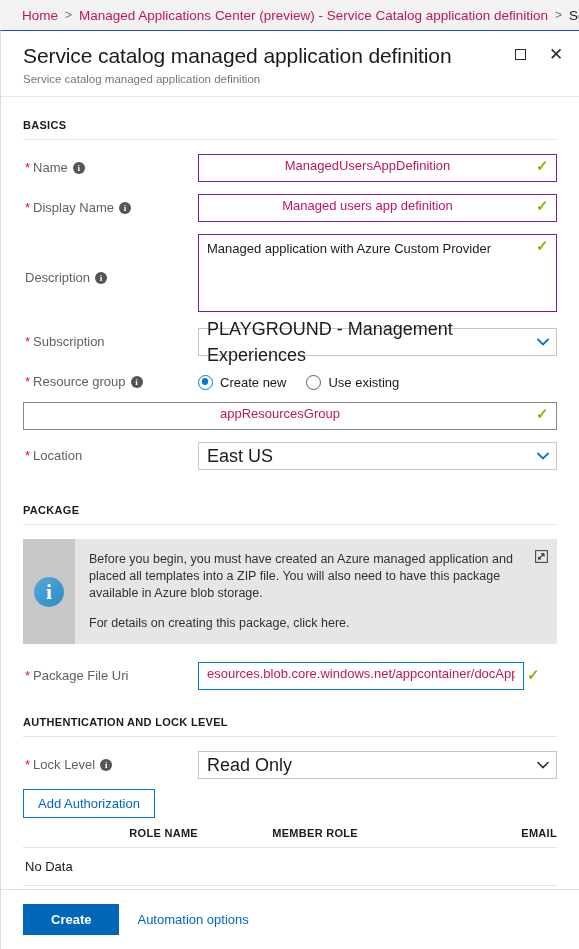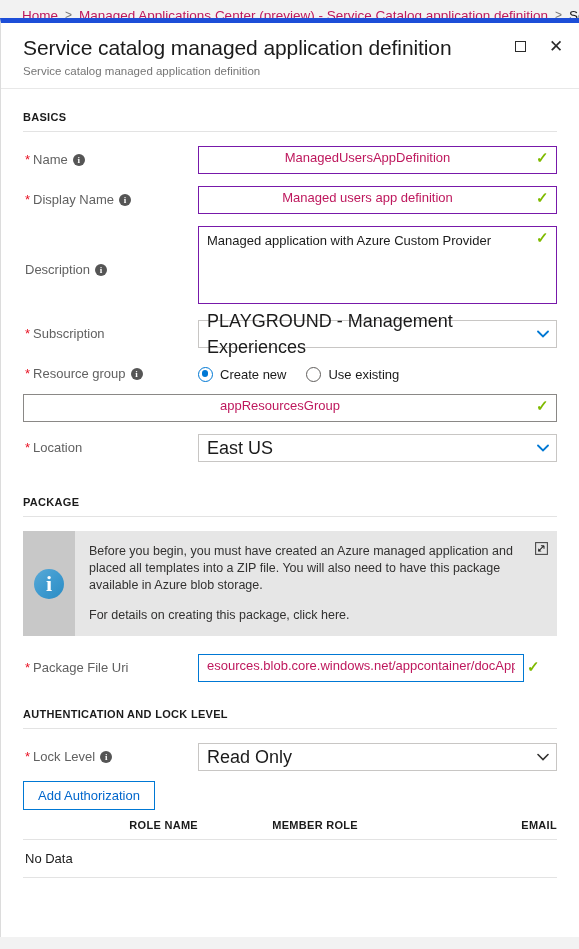--- a/index.html
+++ b/index.html
@@ -27,25 +27,25 @@
     font-size: 13.5px;
     white-space: nowrap;
     overflow: hidden;
   }
   .crumb-link { color: #be185d; cursor: pointer; }
   .crumb-sep { color: #767676; margin: 0 7px; font-size: 12px; }
 
   
   .blade {
     position: absolute;
-    top: 18px; left: 0;
+    top: 30px; left: 0;
     width: 579px; height: 919px;
     background: #ffffff;
     border-left: 1px solid #dcdcdc;
-    border-top: 5px solid #1d4ed8;
+    border-top: 1px solid #1d4ed8;
     display: flex;
     flex-direction: column;
   }
 
   .blade-header {
     padding: 12px 18px 10px 22px;
     border-bottom: 1px solid #e8e8e8;
     position: relative;
     flex: 0 0 auto;
   }
@@ -511,15 +511,19 @@
         </thead>
         <tbody>
           <tr>
             <td colspan="3">No Data</td>
           </tr>
         </tbody>
       </table>
 
     </div>
 
+    <div class="blade-footer">
+      <button class="create-btn">Create</button>
+      <span class="auto-link">Automation options</span>
+    </div>
 
   </div>
 </div>
 
 </body></html>

